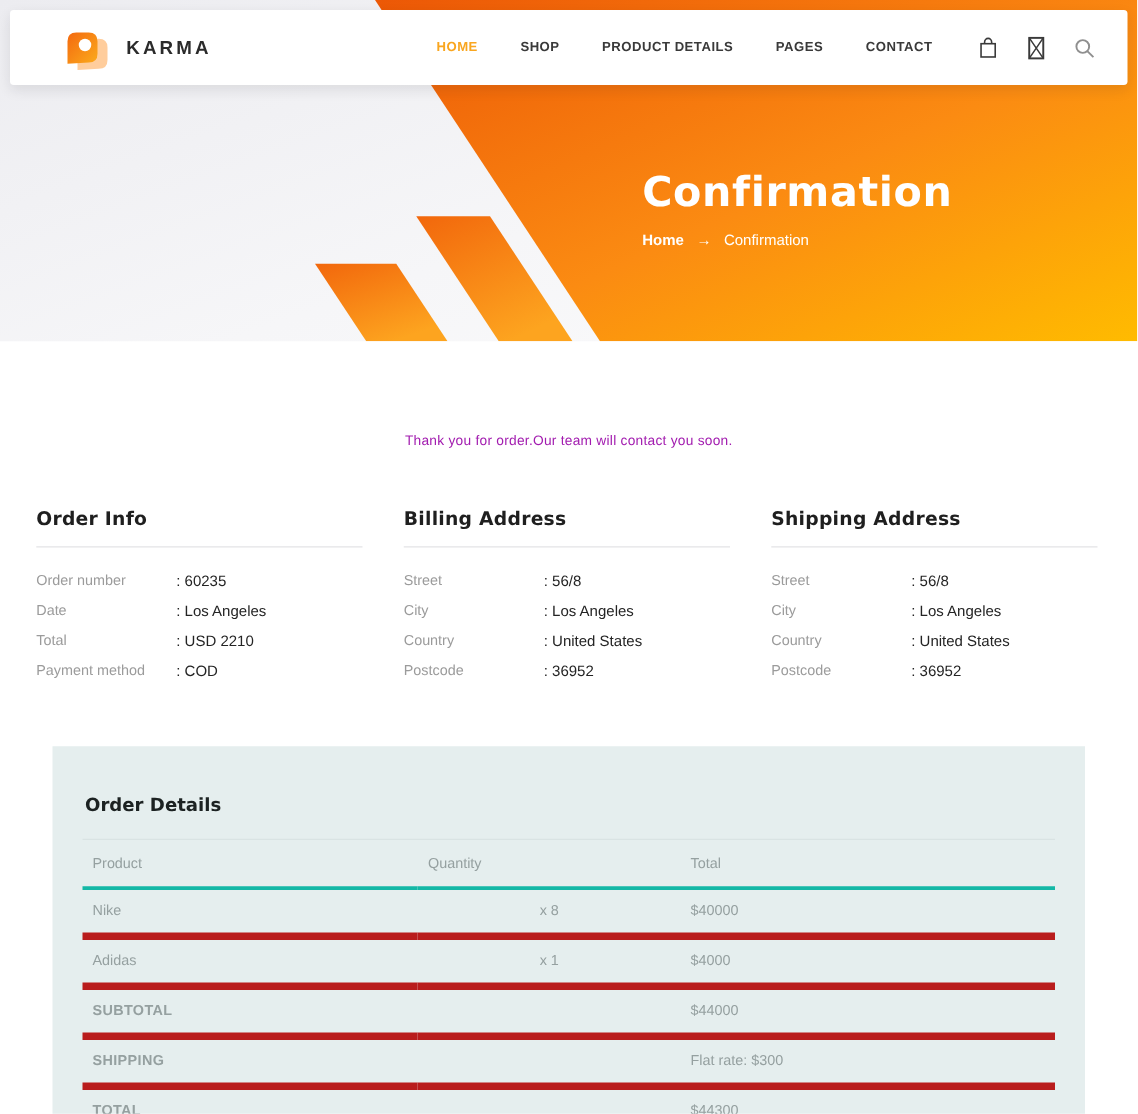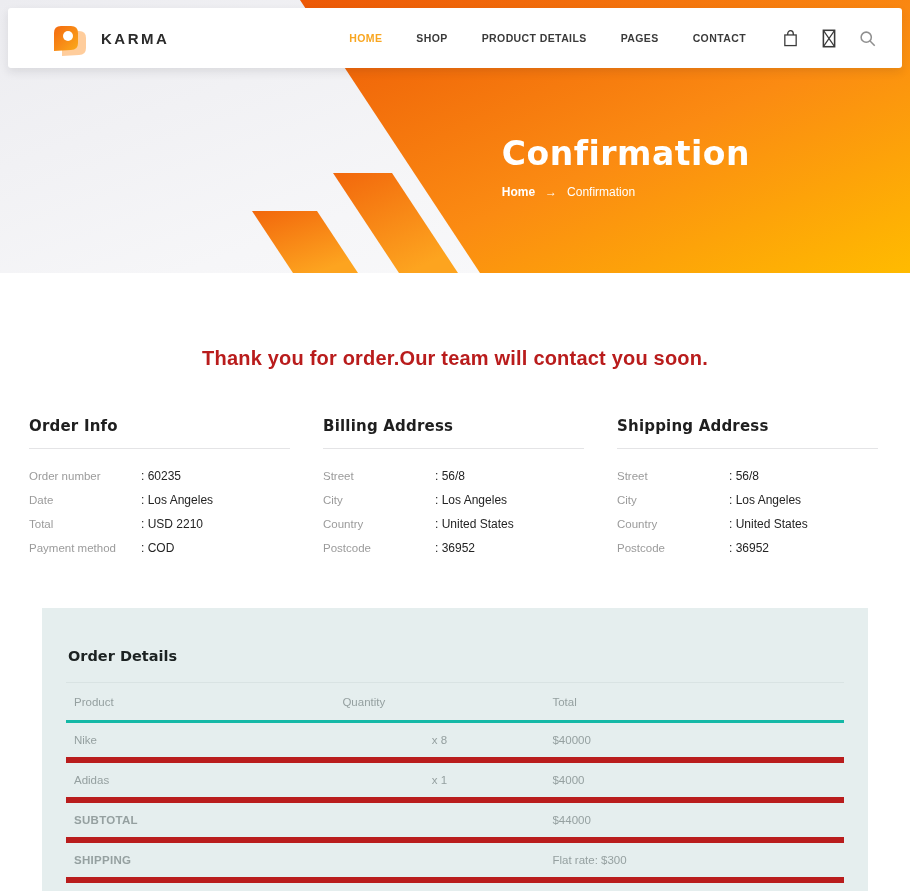--- a/index.html
+++ b/index.html
@@ -17,30 +17,30 @@
     display:flex; align-items:center; padding:0 26px 0 40px; }
   .logo-wrap { display:flex; align-items:center; gap:13px; }
   .brand-name { font-size:15px; font-weight:700; letter-spacing:2.5px; color:#2b2b2b; }
   .nav-links { display:flex; align-items:center; gap:34px; margin-left:auto; }
   .nav-link { font-size:10.5px; font-weight:700; color:#3a3a3a; letter-spacing:.4px;
     cursor:pointer; white-space:nowrap; }
   .nav-link.active { color:#f9a620; }
   .nav-icons { display:flex; align-items:center; gap:23px; margin-left:36px; }
   .nav-icons svg { display:block; cursor:pointer; }
 
-  .hero-text { position:absolute; right:58px; top:134px; text-align:right; z-index:4; }
+  .hero-text { position:absolute; right:46px; top:134px; text-align:right; z-index:4; }
   .hero-title { font-family:"DejaVu Sans", sans-serif; font-size:33px; font-weight:800;
     color:#ffffff; letter-spacing:.5px; }
   .breadcrumb { margin-top:12px; display:flex; justify-content:flex-start; gap:10px;
     color:#ffffff; font-size:12px; font-weight:700; align-items:center; }
   .breadcrumb .crumb-current { font-weight:400; }
 
   
-  .thanks { padding-top:74px; text-align:center; font-size:20px; letter-spacing:.2px;
-    color:#b91c1c; font-weight:700; }
+  .thanks { padding-top:74px; text-align:center; font-size:11px; letter-spacing:.2px;
+    color:#a21caf; font-weight:400; }
 
   
   .info-row { display:flex; gap:33px; padding:0 32px 0 29px; margin-top:47px; }
   .info-col { flex:1; }
   .info-col h2 { font-size:16px; font-weight:600; color:#1f1f1f; letter-spacing:.2px;
     font-family:"DejaVu Sans", sans-serif; font-weight:700; font-size:15px; }
   .info-col .rule { border-bottom:1px solid #e4e4e6; margin-top:13px; }
   .kv-list { margin-top:15px; }
   .kv { display:flex; height:24px; align-items:center; }
   .kv .k { width:112px; font-size:11.5px; color:#9b9b9b; }

